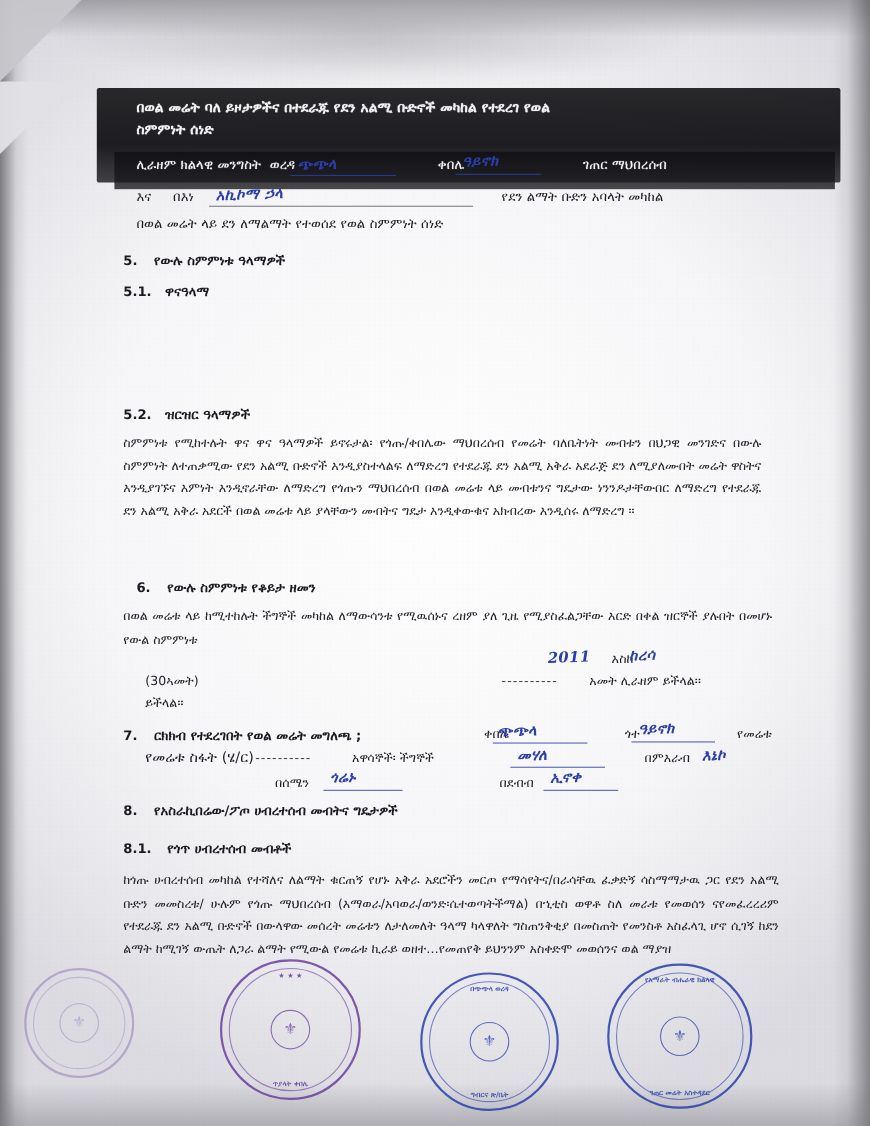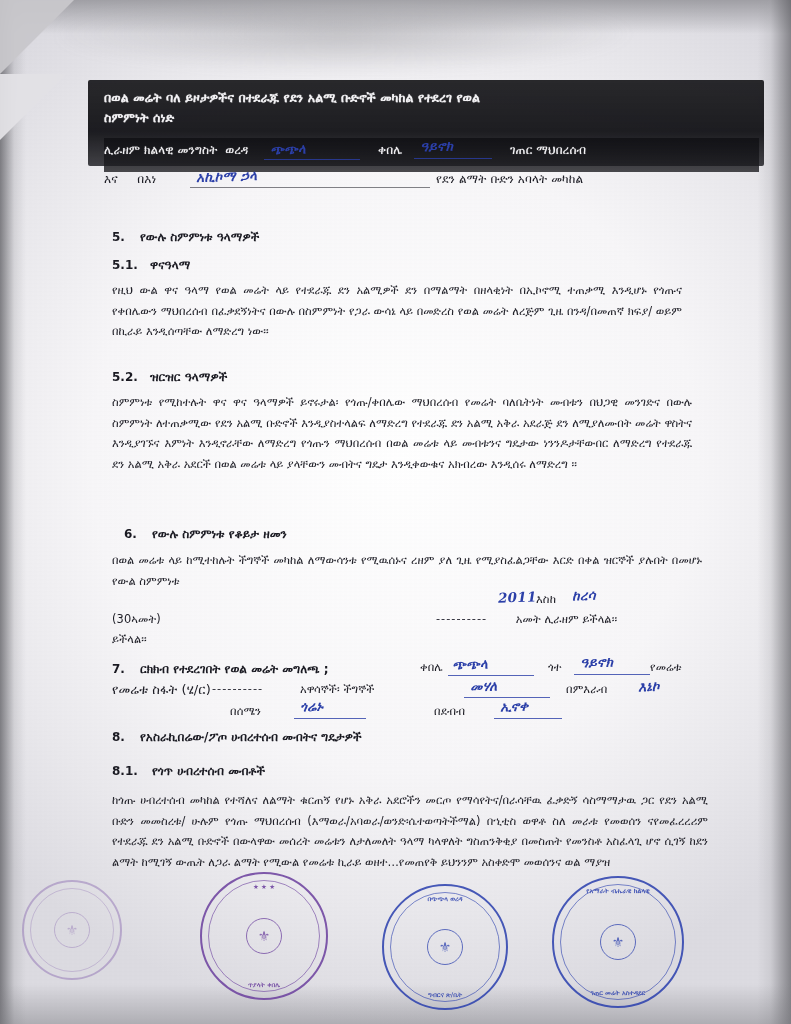--- a/index.html
+++ b/index.html
@@ -99,20 +99,21 @@
     inset: 0;
     padding: 0;
   }
   .line {
     position: absolute;
     color: #1c1c24;
     font-size: 11.5px;
     line-height: 15px;
     letter-spacing: .1px;
     white-space: pre;
+    margin-left: 20px;
   }
   .inv {
     color: #f2f1f4;
     text-shadow: 0 0 1px rgba(255,255,255,.6);
   }
   .para {
     position: absolute;
     color: #23232b;
     font-size: 11.4px;
     line-height: 20.5px;
@@ -226,27 +227,27 @@
     <div class="underline-ink" style="left:414px; top:158px; width:78px;"></div>
     <div class="line inv" style="left:510px; top:143px; font-size:12px;">ገጠር ማህበረሰብ</div>
 
     <div class="line" style="left:104px; top:172px; font-size:12px;">እና     በእነ</div>
     <div class="hw-wrap" style="left:196px; top:166px;">
       <span class="hw">አኪኮማ  ኃላ</span>
     </div>
     <div class="underline-ink" style="left:190px; top:187px; width:240px; background:#1f1f28; opacity:.55;"></div>
     <div class="line" style="left:436px; top:172px; font-size:12px;">የደን ልማት ቡድን አባላት መካከል</div>
 
+    <div class="line" style="left:104px; top:196px; font-size:12px;">በወል መሬት ላይ ደን ለማልማት የተወሰደ የወል ስምምነት ሰነድ</div>
 
     <div class="heading" style="left:112px; top:228px;">5.</div>
     <div class="heading" style="left:140px; top:228px;">የውሉ ስምምነቱ ዓላማዎች</div>
 
     <div class="heading" style="left:112px; top:256px;">5.1.</div>
     <div class="heading" style="left:150px; top:256px;">ዋናዓላማ</div>
-    <div class="para" style="left:112px; top:280px; width:570px;">የዚህ ውል ዋና ዓላማ የወል መሬት ላይ የተደራጁ ደን አልሚዎች ደን በማልማት በዘላቂነት በኢኮኖሚ ተጠቃሚ እንዲሆኑ የጎጡና የቀበሌውን ማህበረሰብ በፈቃደኝነትና በውሉ በስምምነት የጋራ ውሳኔ ላይ በመድረስ የወል መሬት ለረጅም ጊዜ በንዳ/በመጠኛ ክፍያ/ ወይም በኪራይ እንዲሰጣቸው ለማድረግ ነው፡፡</div>
 
     <div class="heading" style="left:112px; top:368px;">5.2.</div>
     <div class="heading" style="left:150px; top:368px;">ዝርዝር ዓላማዎች</div>
     <div class="para" style="left:112px; top:392px; width:580px;">ስምምነቱ የሚከተሉት ዋና ዋና ዓላማዎች ይኖሩታል፡ የጎጡ/ቀበሌው ማህበረሰብ የመሬት ባለቤትነት መብቱን በህጋዊ መንገድና በውሉ ስምምነት ለተጠቃሚው የደን አልሚ ቡድኖች እንዲያስተላልፍ ለማድረግ የተደራጁ ደን አልሚ አቅራ አደራጅ ደን ለሚያለሙበት መሬት ዋስትና እንዲያገኙና እምነት እንዲኖራቸው ለማድረግ የጎጡን ማህበረሰብ በወል መሬቱ ላይ መብቱንና ግዴታው ነንንዶታቸውበር ለማድረግ የተደራጁ ደን አልሚ አቅራ አደርች በወል መሬቱ ላይ ያላቸውን መብትና ግዴታ እንዲቀውቁና አክብረው እንዲሰሩ ለማድረግ ፡፡</div>
 
     <div class="heading" style="left:124px; top:525px;">6.</div>
     <div class="heading" style="left:152px; top:525px;">የውሉ ስምምነቱ የቆይታ ዘመን</div>
     <div class="para" style="left:112px; top:550px; width:590px;">በወል መሬቱ ላይ ከሚተከሉት ችግኞች መካከል ለማውሳንቱ የሚዉሰኑና ረዘም ያለ ጊዜ የሚያስፈልጋቸው እርድ በቀል ዝርኞች ያሉበት በመሆኑ የውል ስምምነቱ</div>
 
     <div class="hw-wrap" style="left:498px; top:587px;">

